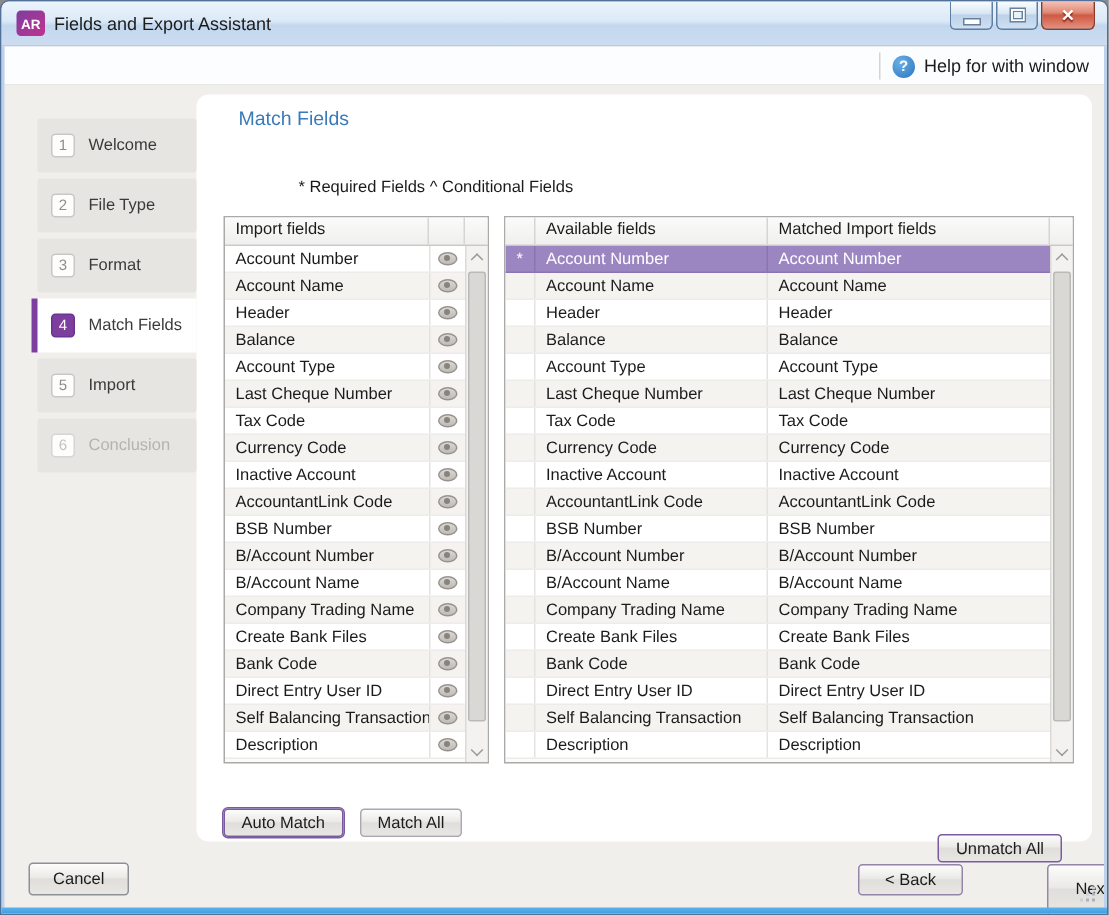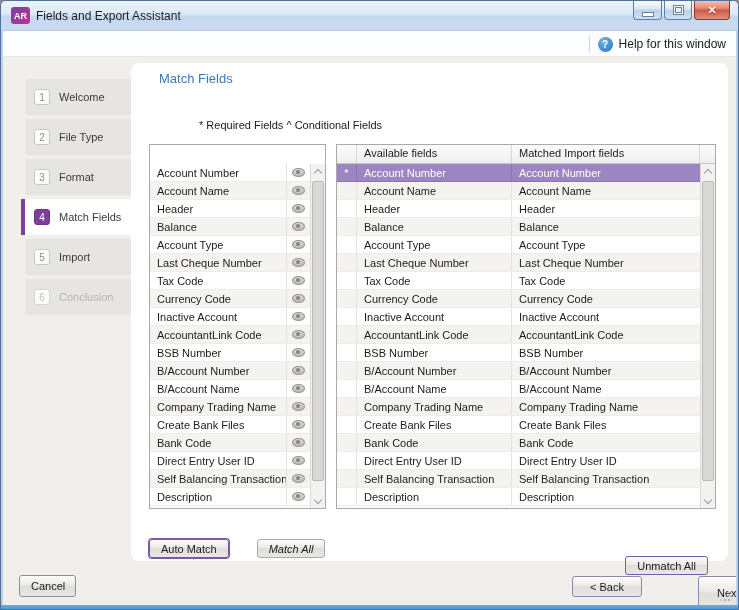--- a/index.html
+++ b/index.html
@@ -120,26 +120,26 @@
   .sb-up::before { content:''; display:block; width:5px; height:5px; border-left:1px solid #9a9a98; border-top:1px solid #9a9a98; transform:rotate(45deg); margin:6px auto 0; }
   .sb-down::before { content:''; display:block; width:5px; height:5px; border-left:1px solid #9a9a98; border-top:1px solid #9a9a98; transform:rotate(225deg); margin:4px auto 0; }
   .sb-thumb { position:absolute; left:1px; right:1px; top:17px; bottom:27px; background:#d9d8d4; border:1px solid #bab9b5; border-radius:2px; }
 
   
   .btn {
     height:19px; padding:0 11px; font-size:11px; font-family:"Liberation Sans",sans-serif; color:#1b1b1b;
     background:linear-gradient(#fcfcfb,#ebeae7 45%,#dfdeda 50%,#e8e7e4); 
     border:1px solid #a39cae; border-radius:3px; cursor:pointer;
   }
-  .actions { position:absolute; left:18px; right:20px; top:459px; display:flex; gap:28px; align-items:center; }
+  .actions { position:absolute; left:18px; right:20px; top:459px; display:flex; gap:11px; align-items:center; }
   .btn-automatch { border:1px solid #7a5ba2; box-shadow:0 0 0 1px #7a5ba2; }
   .btn-unmatch { border-color:#7a5ba2; margin-left:auto;margin-top:34px; }
-  .btn-matchall { border-color:#aaa6b2;font-style:italic; }
-
-  .btn-cancel { position:absolute; left:18px; top:574px; width:57px; height:22px; border-color:#8d9197; z-index:10; }
+  .btn-matchall { border-color:#aaa6b2; }
+
+  .btn-cancel { position:absolute; left:18px; top:574px; width:67px; height:22px; border-color:#8d9197; z-index:10; }
   .btn-back { position:absolute; left:571px; top:575px; width:70px; height:21px; border-color:#9486ab; z-index:10; }
   .btn-next { position:absolute; left:654px; top:575px; width:70px; height:34px; border-color:#9486ab; z-index:10;margin-left:43px; }
 
   .resize-grip { position:absolute; right:8px; bottom:8px; width:10px; height:10px; z-index:41; }
   .resize-grip::before {
     content:''; position:absolute; right:0; bottom:0; width:2px; height:2px; background:#a9b2ba;
     box-shadow:-4px 0 0 #a9b2ba, 0 -4px 0 #a9b2ba, -4px -4px 0 #c9cfd4, -8px 0 0 #c9cfd4, 0 -8px 0 #c9cfd4;
   }
 </style>
 </head>
@@ -160,21 +160,21 @@
       <button class="cap-btn cap-close">
           <span>✕</span>
         </button>
     </div>
   </div>
 
   <div class="helpbar">
     <div class="help-group">
       <span class="help-sep"></span>
       <span class="help-icon">?</span>
-      <span class="help-label">Help for this window</span>
+      <span class="help-label">Help for with window</span>
     </div>
   </div>
 
   <div class="sidebar">
       <div class="step">
         <span class="badge">1</span>
         <span>Welcome</span>
       </div>
       <div class="step">
         <span class="badge">2</span>
@@ -196,20 +196,25 @@
         <span class="badge">6</span>
         <span>Conclusion</span>
       </div>
     </div>
 
   <div class="panel">
     <div class="panel-title">Match Fields</div>
     <div class="panel-legend">* Required Fields ^ Conditional Fields</div>
 
     <div class="grid-table import-table">
+      <div class="thead">
+        <div class="th th-name">Import fields</div>
+        <div class="th th-iconcol"></div>
+        <div class="th th-scrollcol"></div>
+      </div>
       <div class="tbody">
           <div class="irow">
             <span class="c-name">Account Number</span>
             <span class="c-icon">
               <span class="eye"></span>
             </span>
           </div>
           <div class="irow even">
             <span class="c-name">Account Name</span>
             <span class="c-icon">

